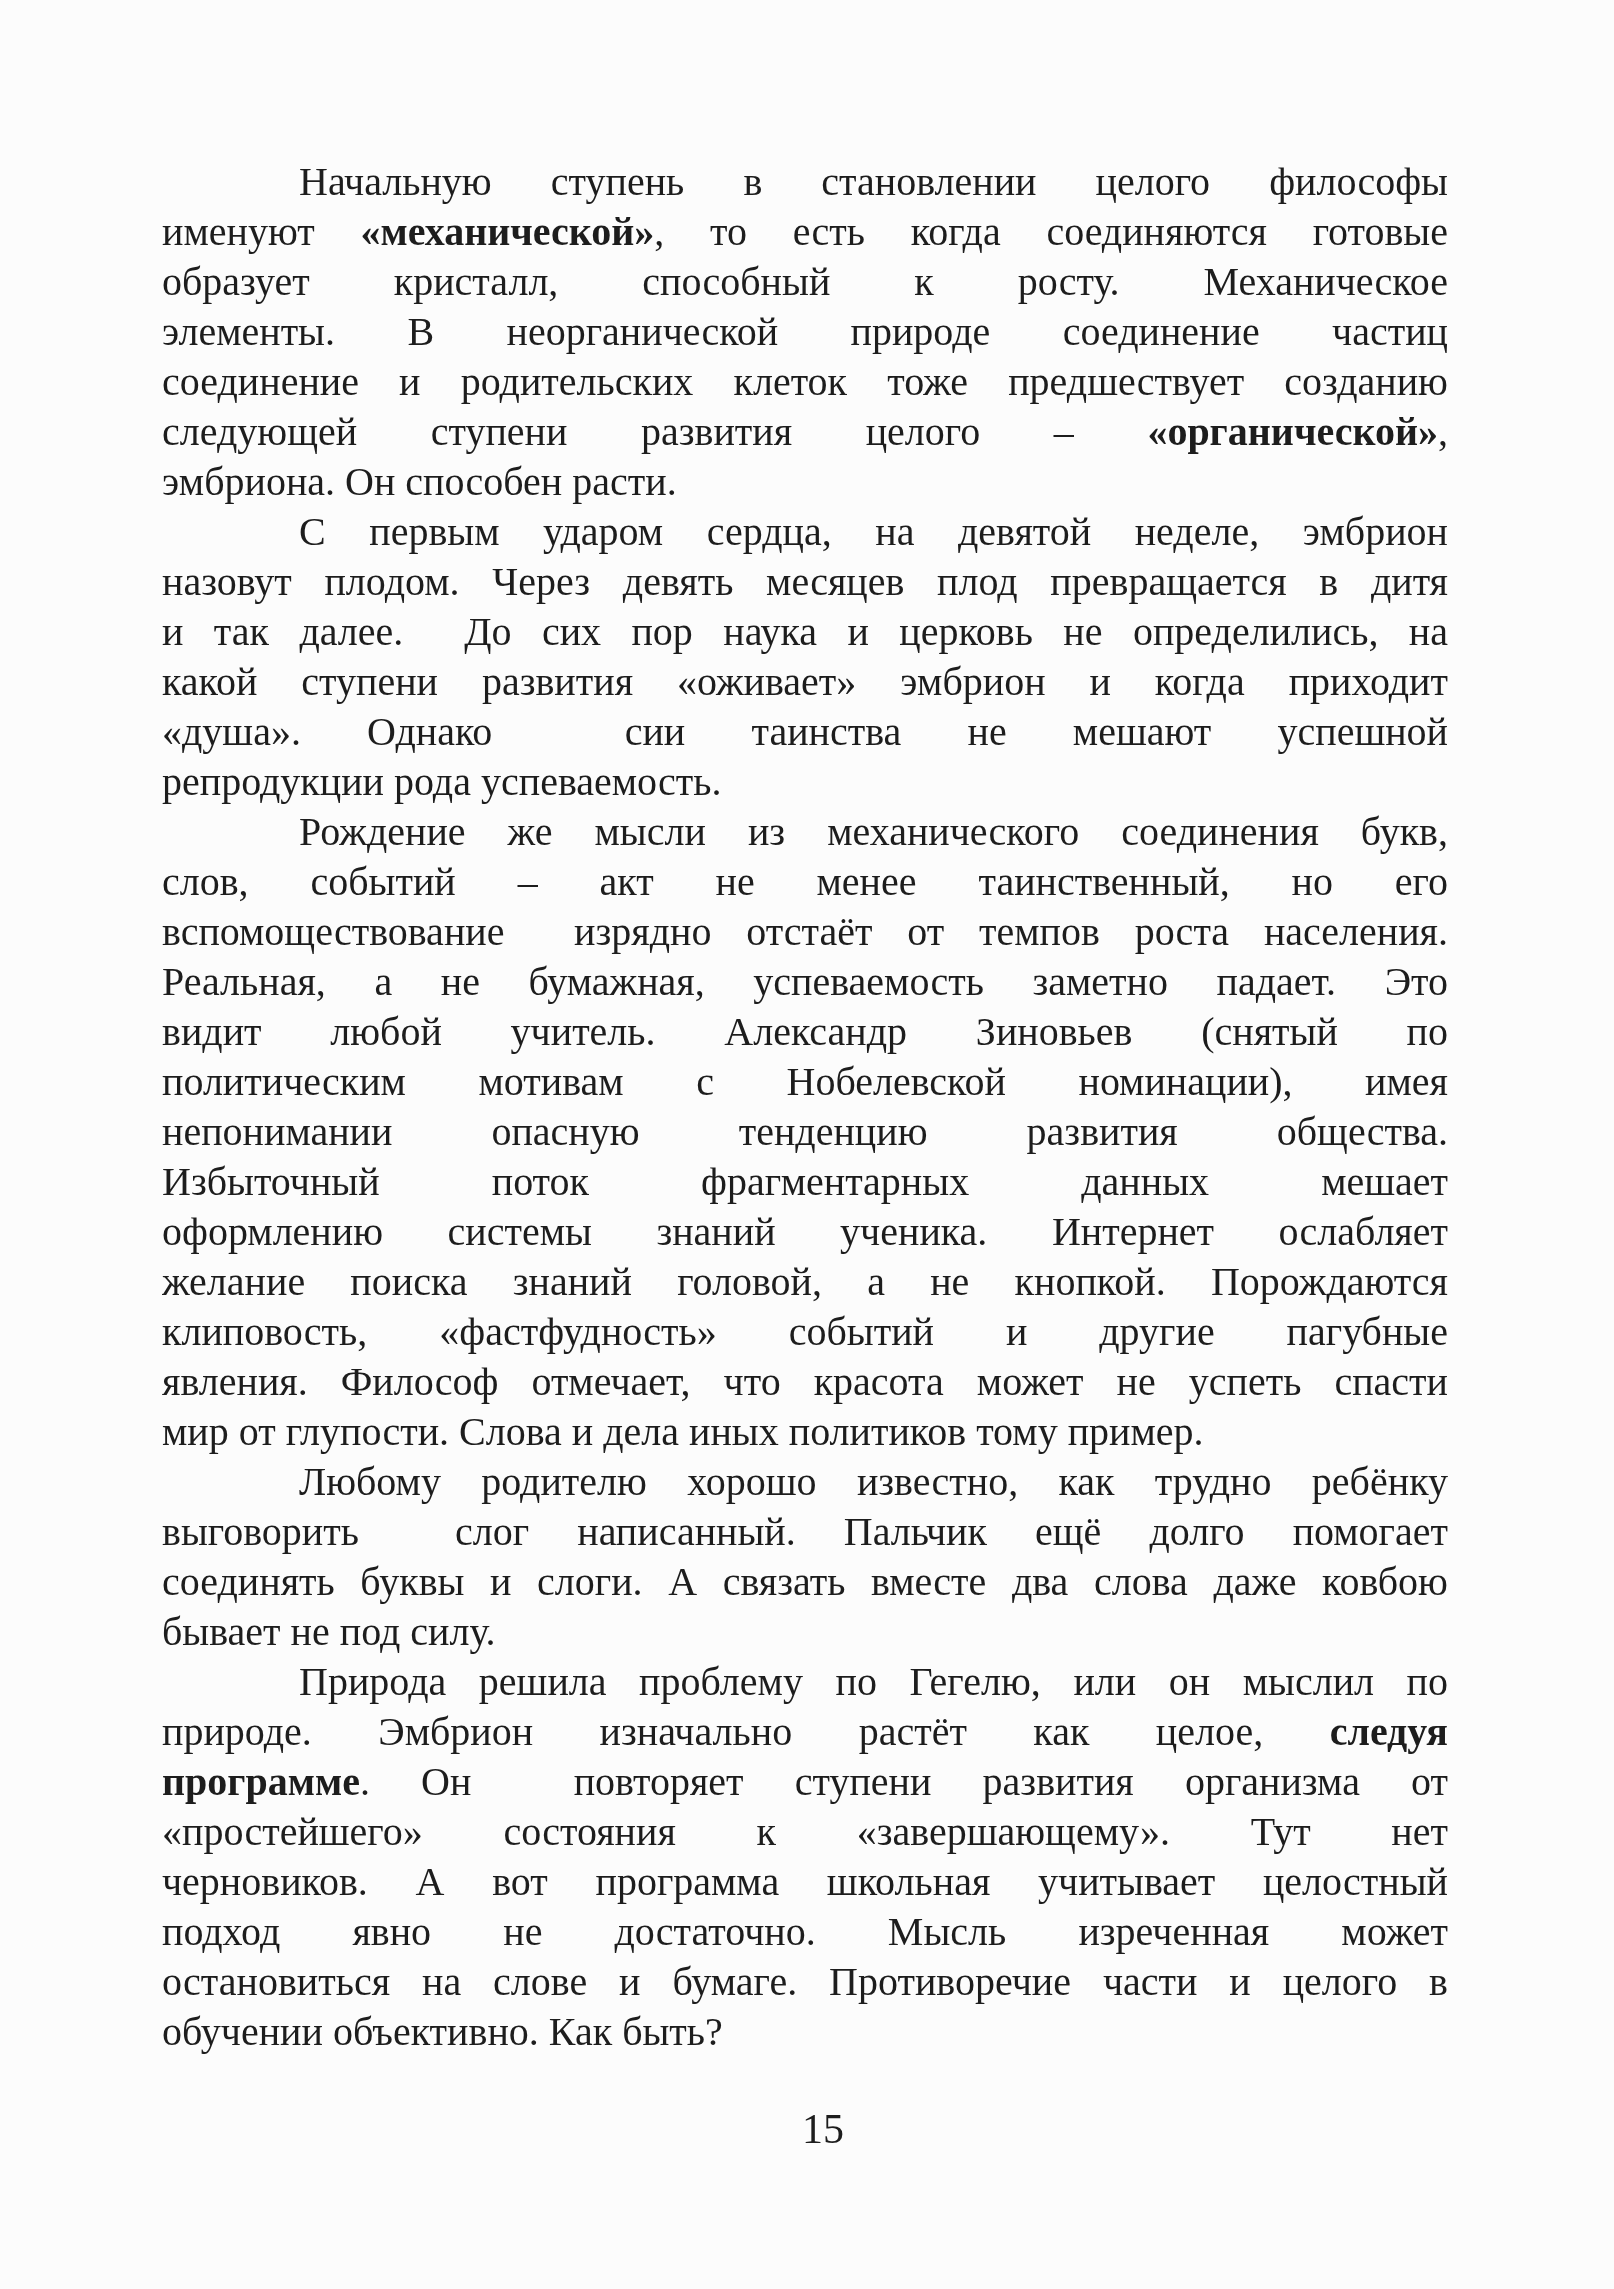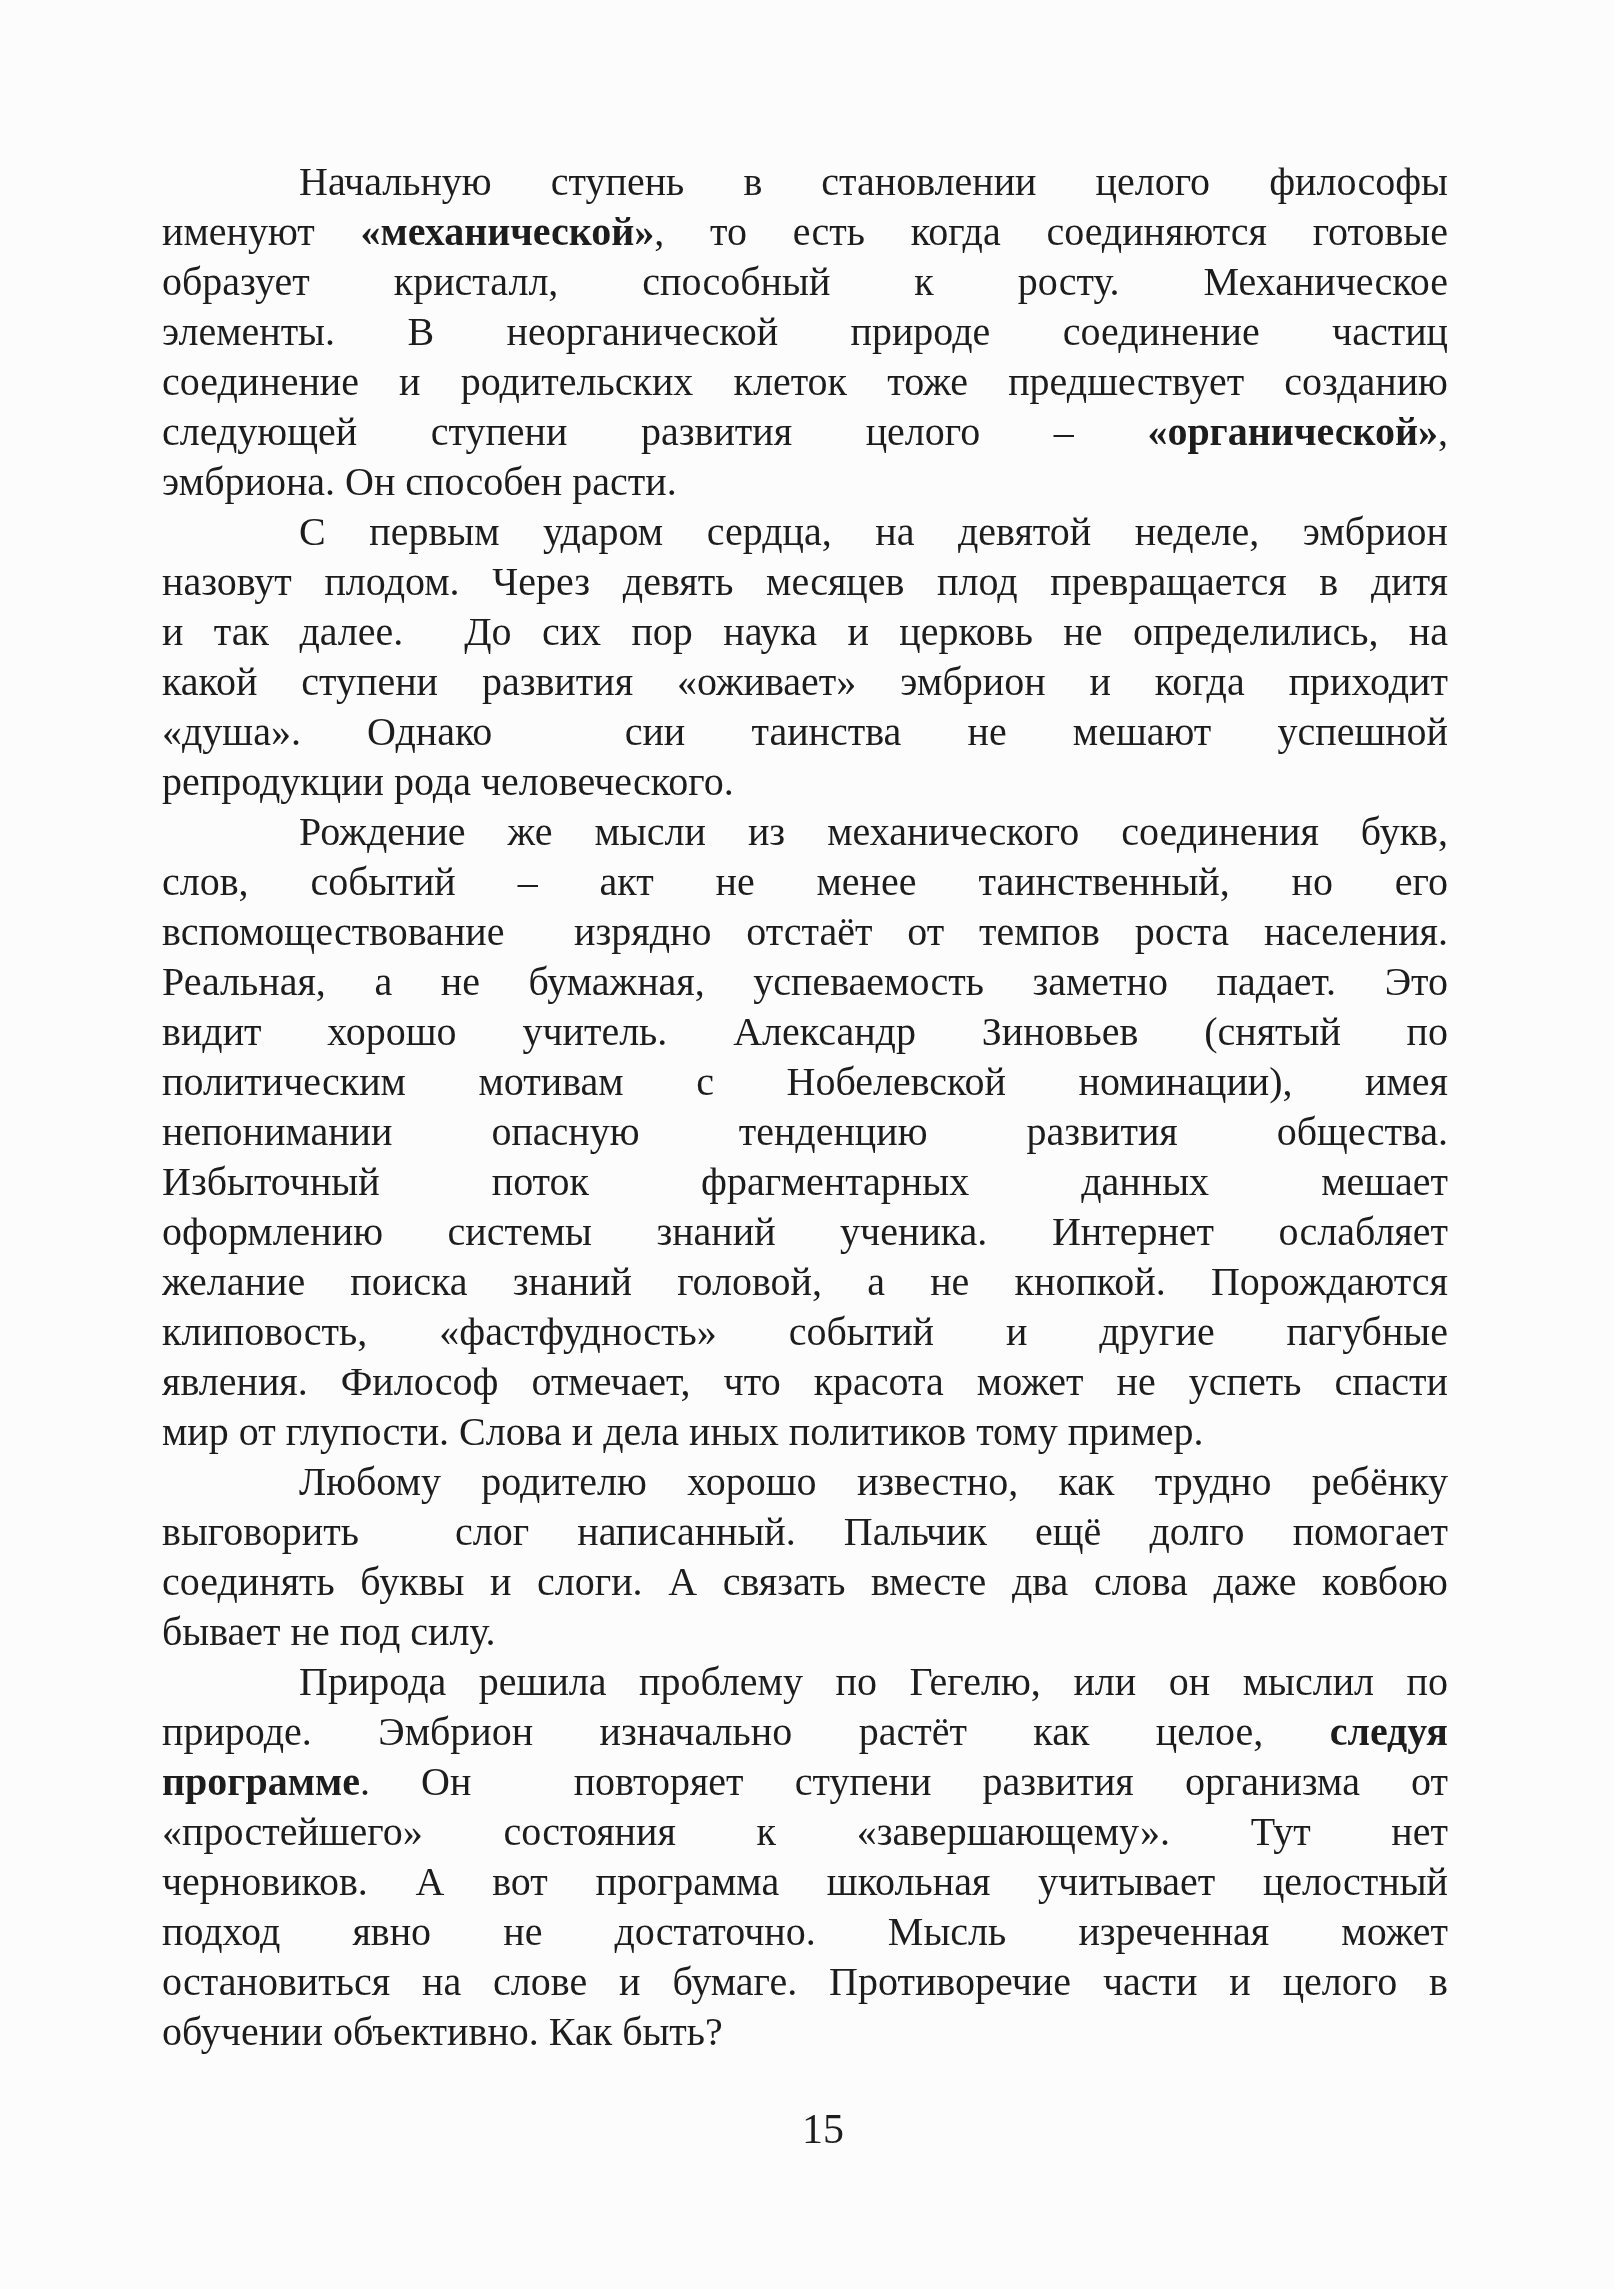--- a/index.html
+++ b/index.html
@@ -55,26 +55,26 @@
       <div class="line">образует кристалл, способный к росту. Механическое</div>
       <div class="line">элементы. В неорганической природе соединение частиц</div>
       <div class="line">соединение и родительских клеток тоже предшествует созданию</div>
       <div class="line">следующей ступени развития целого – <b>«органической»</b>,</div>
       <div class="line end">эмбриона. Он способен расти.</div>
       <div class="line indent">С первым ударом сердца, на девятой неделе, эмбрион</div>
       <div class="line">назовут плодом. Через девять месяцев плод превращается в дитя</div>
       <div class="line">и так далее.&nbsp; До сих пор наука и церковь не определились, на</div>
       <div class="line">какой ступени развития «оживает» эмбрион и когда приходит</div>
       <div class="line">«душа». Однако&nbsp; сии таинства не мешают успешной</div>
-      <div class="line end">репродукции рода человеческого.</div>
+      <div class="line end">репродукции рода успеваемость.</div>
       <div class="line indent">Рождение же мысли из механического соединения букв,</div>
       <div class="line">слов, событий – акт не менее таинственный, но его</div>
       <div class="line">вспомоществование&nbsp; изрядно отстаёт от темпов роста населения.</div>
       <div class="line">Реальная, а не бумажная, успеваемость заметно падает. Это</div>
-      <div class="line">видит хорошо учитель. Александр Зиновьев (снятый по</div>
+      <div class="line">видит любой учитель. Александр Зиновьев (снятый по</div>
       <div class="line">политическим мотивам с Нобелевской номинации), имея</div>
       <div class="line">непонимании опасную тенденцию развития общества.</div>
       <div class="line">Избыточный поток фрагментарных данных мешает</div>
       <div class="line">оформлению системы знаний ученика. Интернет ослабляет</div>
       <div class="line">желание поиска знаний головой, а не кнопкой. Порождаются</div>
       <div class="line">клиповость, «фастфудность» событий и другие пагубные</div>
       <div class="line">явления. Философ отмечает, что красота может не успеть спасти</div>
       <div class="line end">мир от глупости. Слова и дела иных политиков тому пример.</div>
       <div class="line indent">Любому родителю хорошо известно, как трудно ребёнку</div>
       <div class="line">выговорить&nbsp; слог написанный. Пальчик ещё долго помогает</div>

